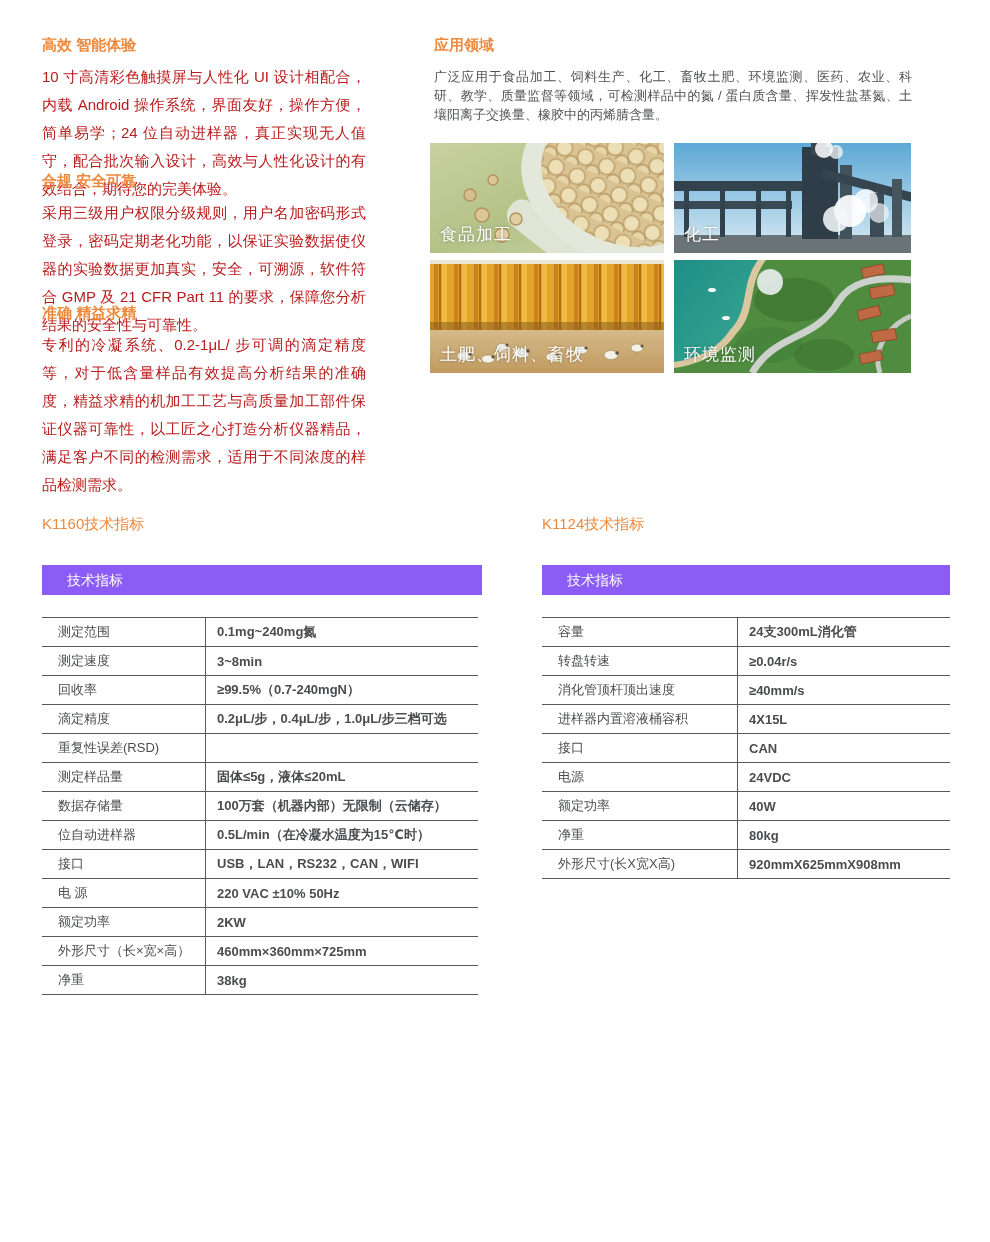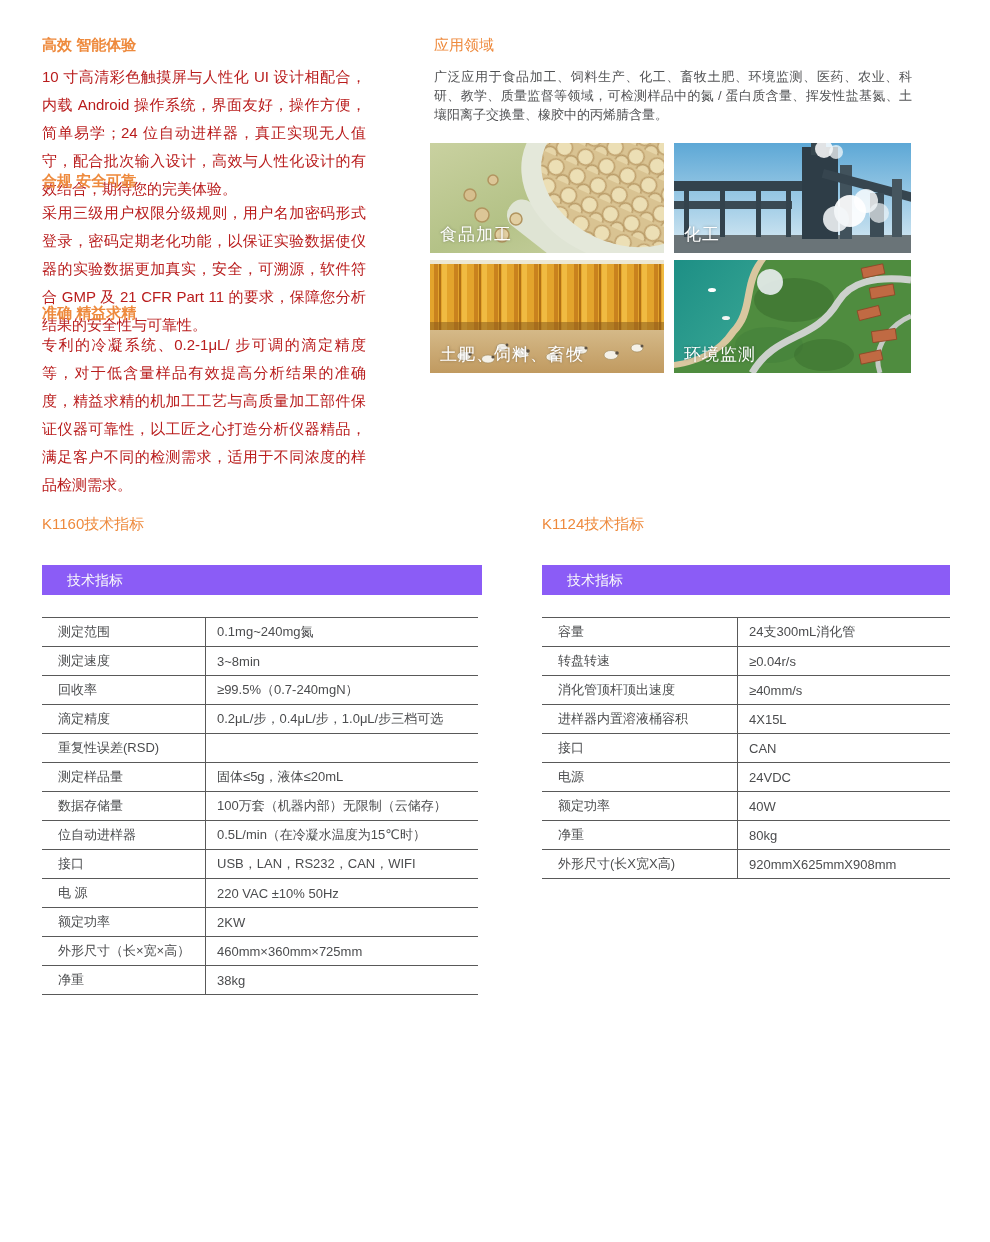--- a/index.html
+++ b/index.html
@@ -7,21 +7,21 @@
     width:990px;height:1242px;background:#ffffff;position:relative;
     font-family:"Liberation Sans","DejaVu Sans",sans-serif;
     color:#515254;
   }
   
   .feature{position:absolute;left:42px;width:324px;}
   .feature h3{margin:0 0 8px 0;font-size:15px;font-weight:bold;color:#ee8a3d;}
   .feature p{margin:0;font-size:15px;line-height:28px;text-align:justify;color:#b91c1c;}
   
   .apps{position:absolute;left:434px;top:36px;width:478px;}
-  .apps h3{margin:0 0 12px 0;font-size:15px;font-weight:normal;color:#ee8a3d;}
+  .apps h3{margin:0 0 12px 0;font-size:15px;font-weight:bold;color:#ee8a3d;}
   .apps p{margin:0;font-size:13px;line-height:19px;text-align:justify;color:#515254;}
   .photo-grid{
     position:absolute;left:430px;top:143px;width:481px;
     display:grid;grid-template-columns:234px 237px;grid-template-rows:110px 113px;
     column-gap:10px;row-gap:7px;
   }
   .photo{position:relative;overflow:hidden;}
   .photo svg{display:block;width:100%;height:100%;}
   .caption{
     position:absolute;left:10px;bottom:7px;color:#ffffff;font-size:17px;
@@ -32,21 +32,21 @@
   .spec-header{
     position:absolute;top:565px;height:30px;background:#8b5cf6;
     color:#fbfbfb;font-size:14px;line-height:30px;padding-left:25px;box-sizing:border-box;
   }
   .spec-table{position:absolute;top:617px;border-top:1px solid #595959;font-size:13px;color:#4b4c4e;}
   .spec-row{display:flex;height:28px;border-bottom:1px solid #595959;}
   .spec-label{
     display:flex;align-items:center;box-sizing:border-box;
     padding-left:16px;border-right:1px solid #595959;flex:0 0 auto;
   }
-  .spec-value{display:flex;align-items:center;padding-left:11px;flex:1;}
+  .spec-value{display:flex;align-items:center;padding-left:11px;flex:1;font-weight:bold;}
   .t1160 .spec-label{width:164px;}
   .t1124 .spec-label{width:196px;}
 </style>
 </head>
 <body>
 
 <section class="feature" style="top:36px">
   <h3>高效 智能体验</h3>
   <p>10 寸高清彩色触摸屏与人性化 UI 设计相配合，内载 Android 操作系统，界面友好，操作方便，简单易学；24 位自动进样器，真正实现无人值守，配合批次输入设计，高效与人性化设计的有效结合，期待您的完美体验。</p>
 </section>

